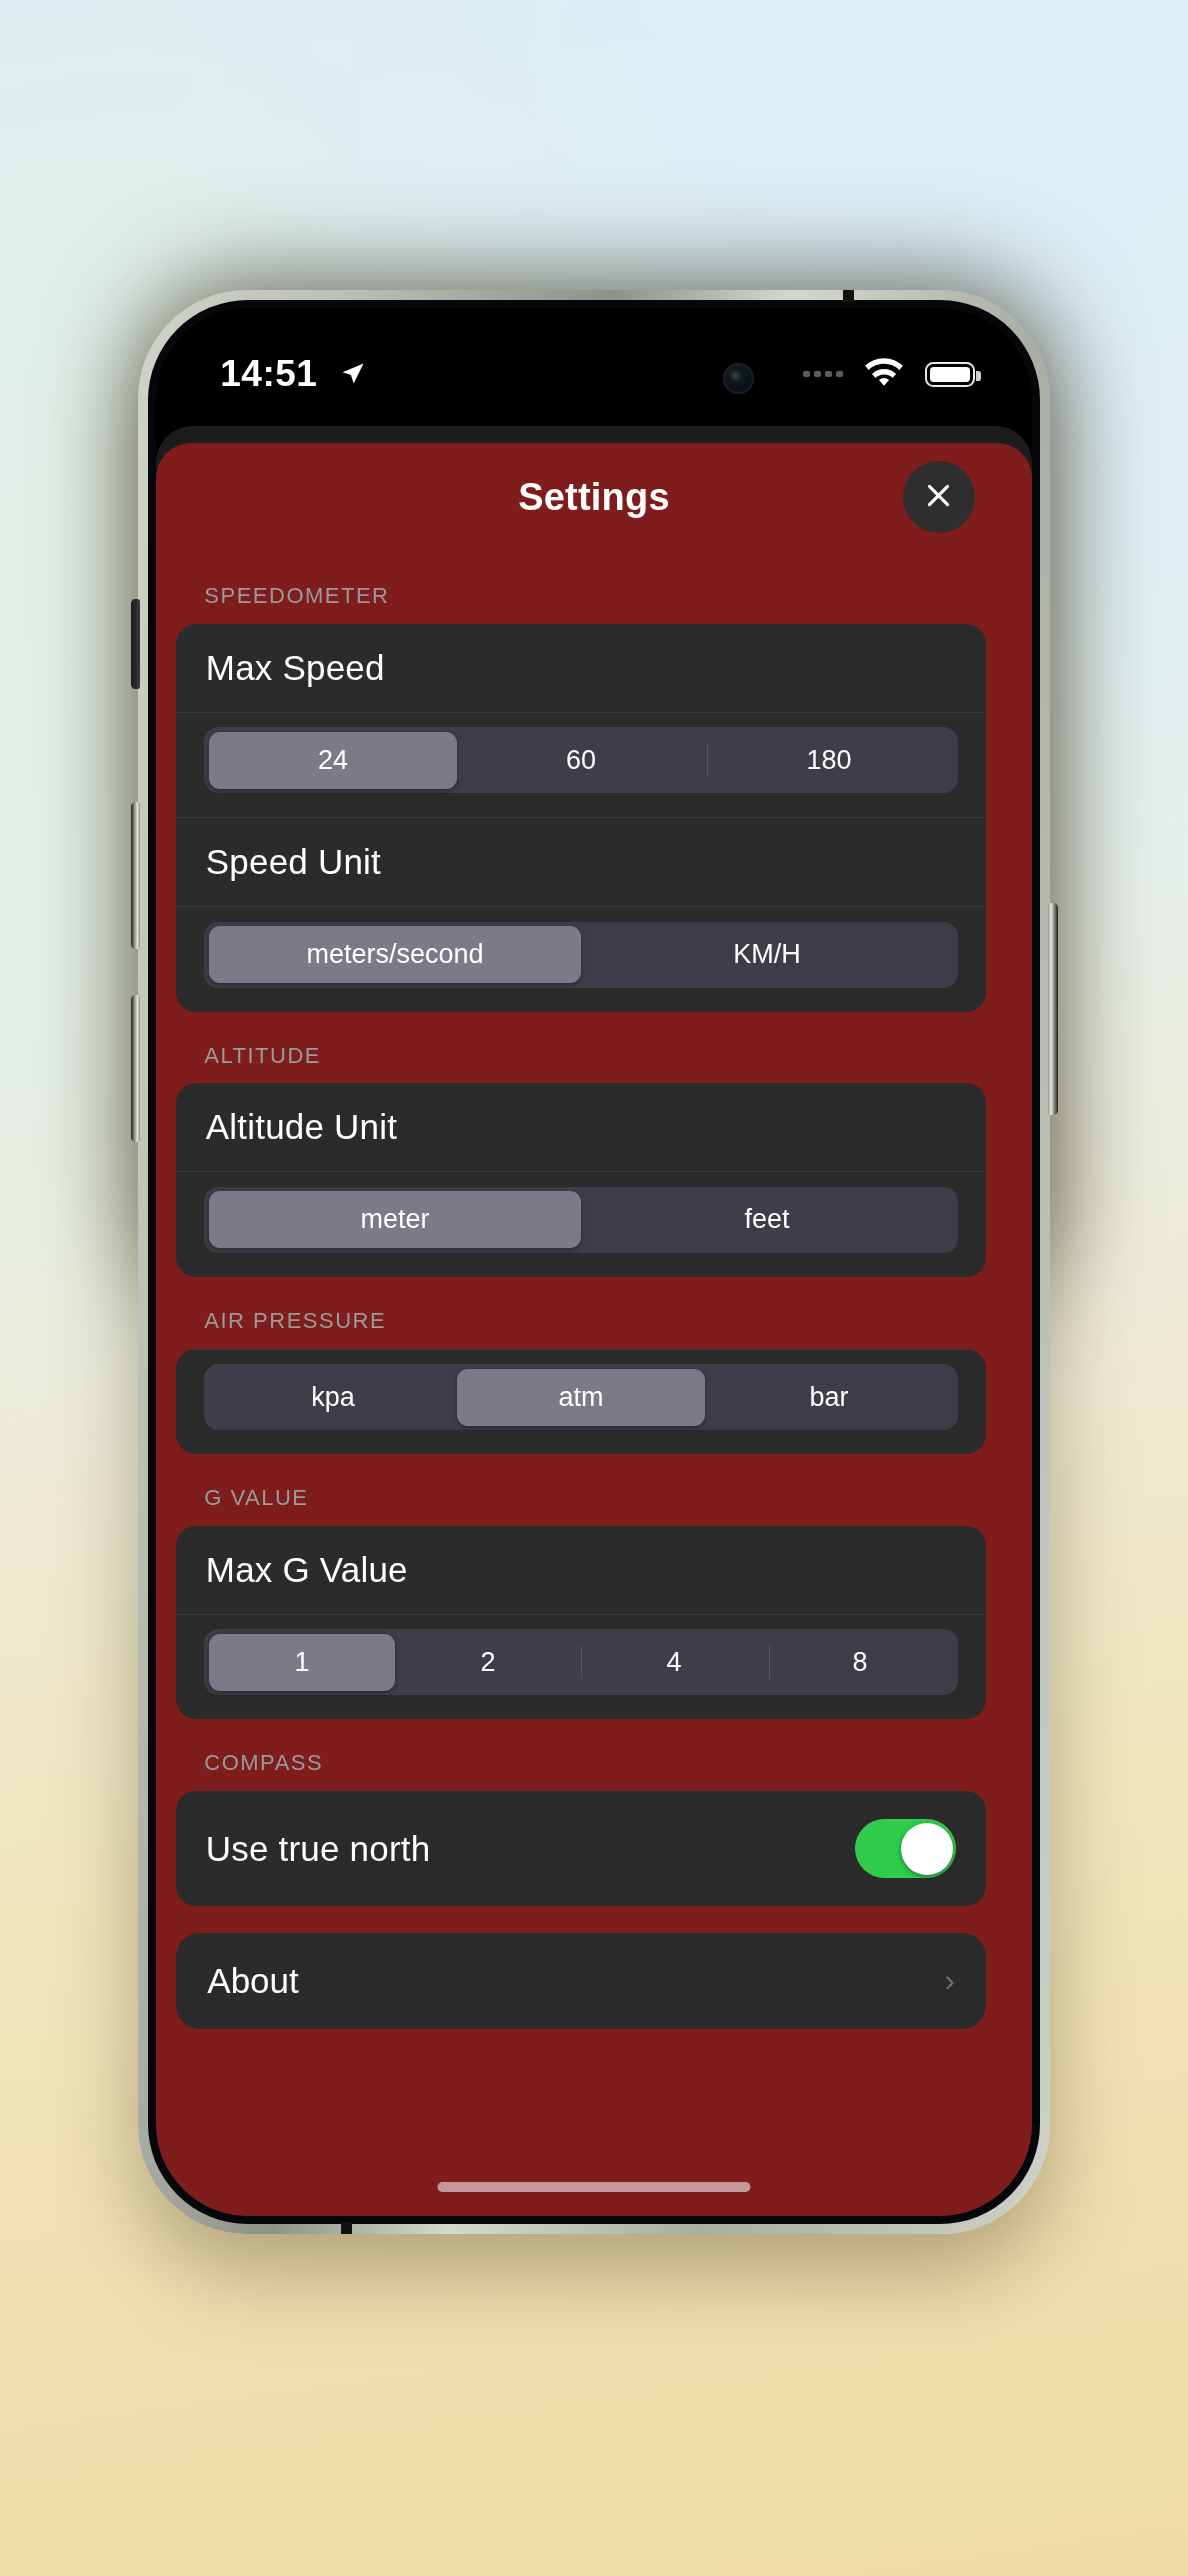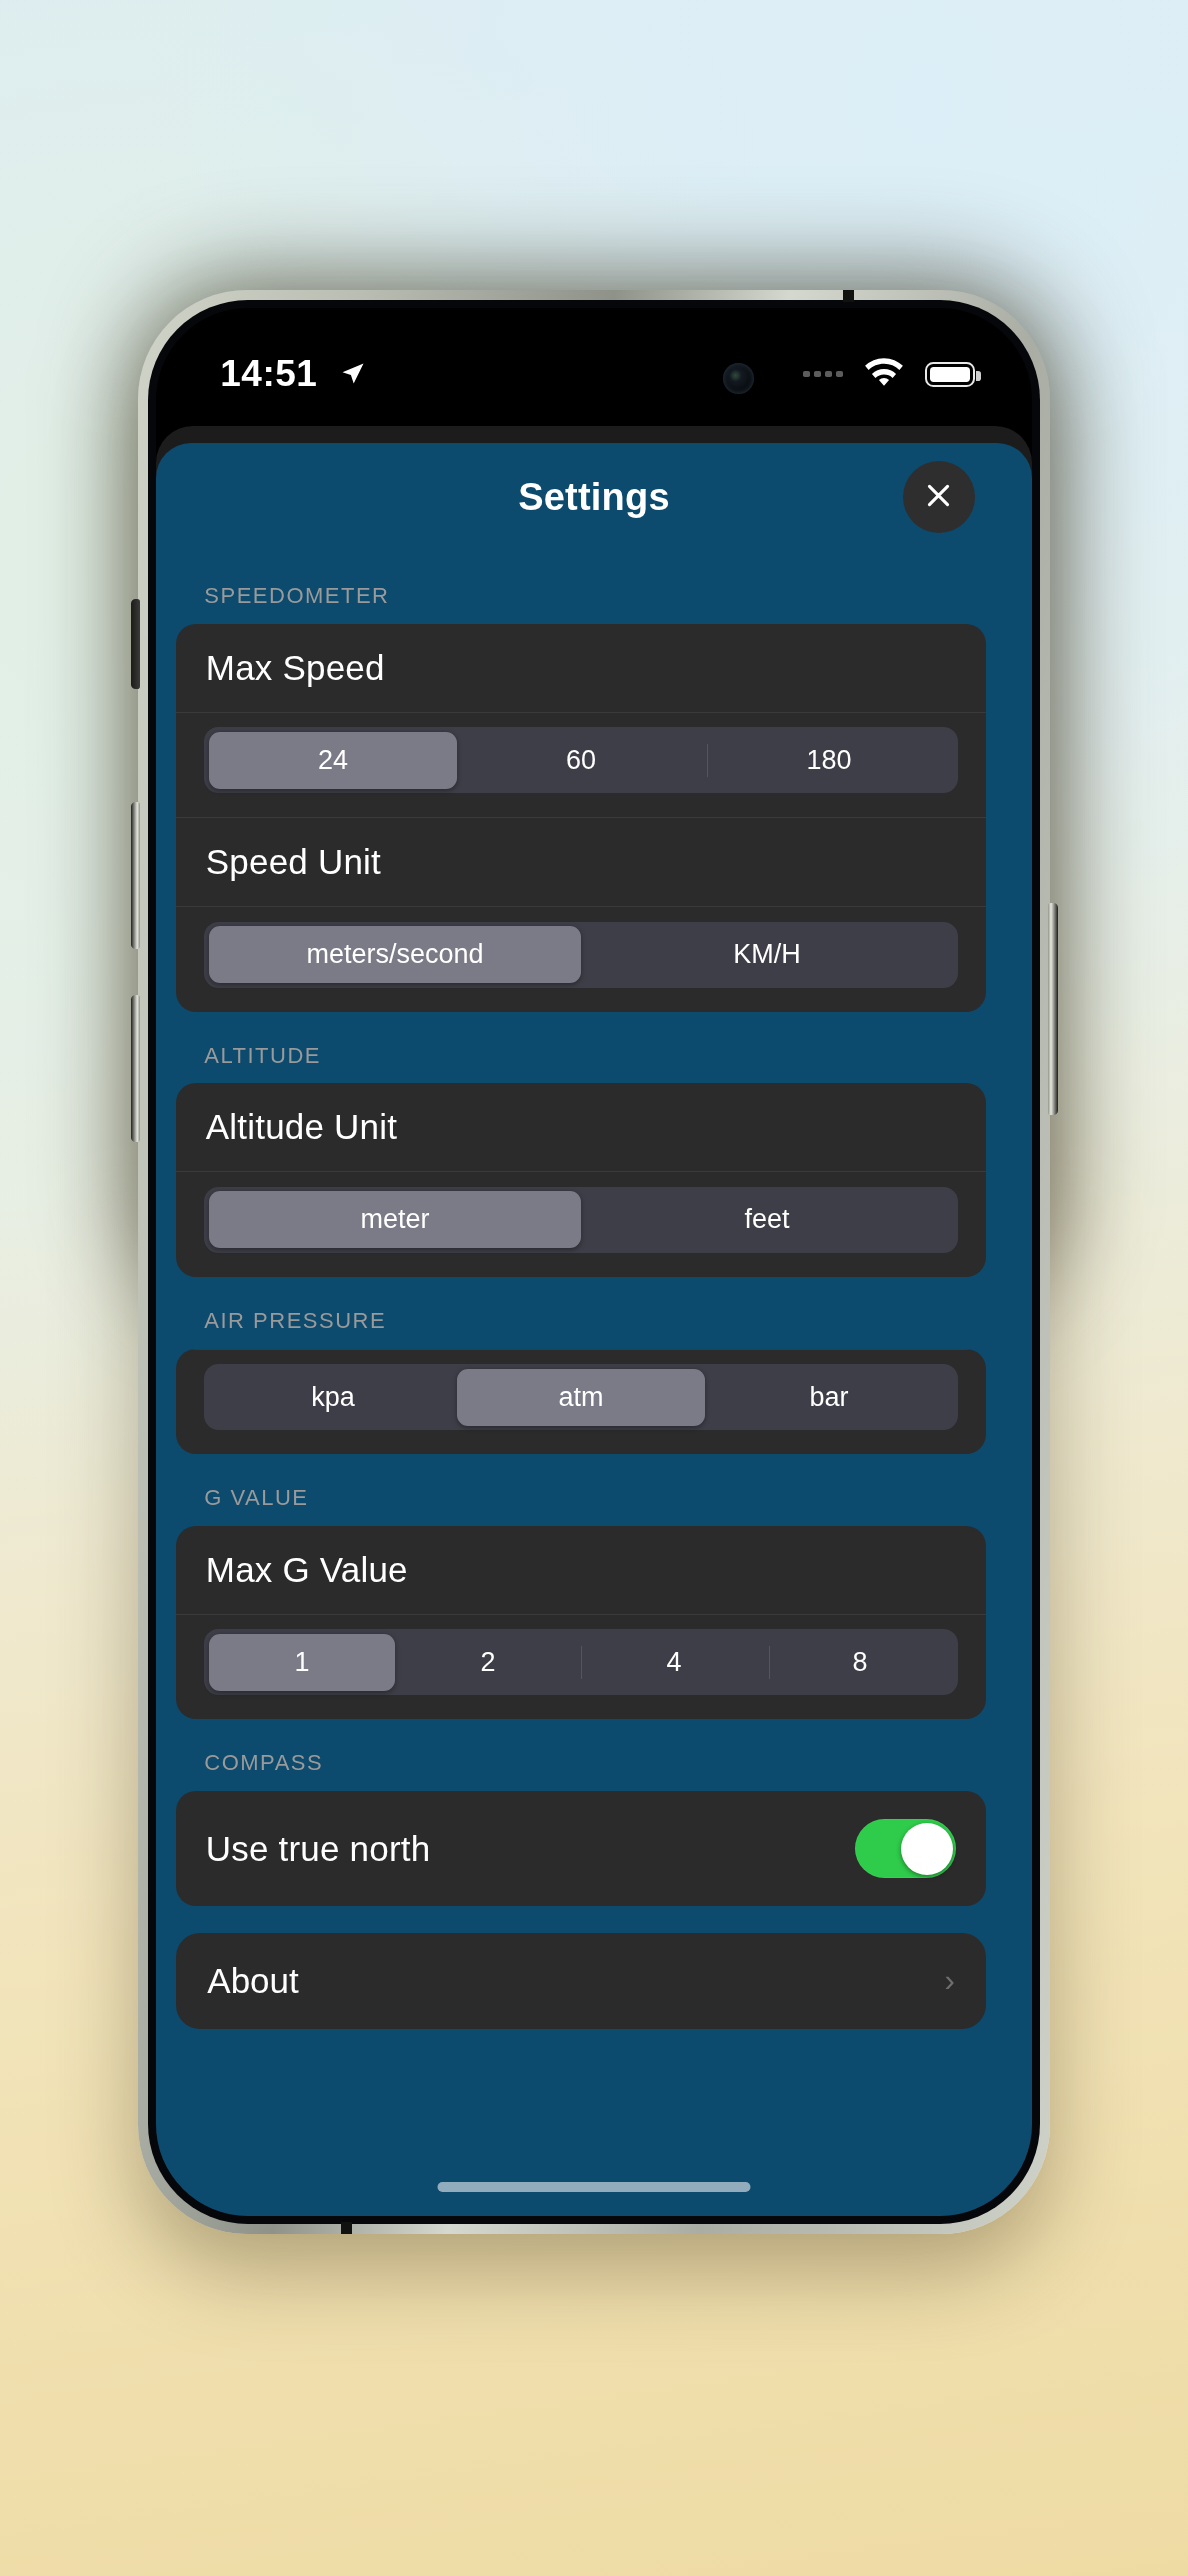--- a/index.html
+++ b/index.html
@@ -103,21 +103,21 @@
     border-radius:37px 37px 0 0;
     overflow:hidden;
     z-index:4;
   }
   .sheet-peek{
     position:absolute; left:46px; right:46px; top:109px; height:26px;
     background:#242424; border-radius:24px 24px 0 0;
   }
   .sheet-body{
     position:absolute; left:0; right:0; top:16.6px; bottom:0;
-    background:#0c4a6e; border-radius:35px 35px 0 0;
+    background:#7f1d1d; border-radius:35px 35px 0 0;
     padding:0 0 0 0;
   }
 
   .sheet-header{
     position:relative; height:109px;
     display:flex; align-items:center; justify-content:center;
   }
   .sheet-title{ color:#fff; font-size:38px; font-weight:700; letter-spacing:0.2px;}
   .close-btn{
     position:absolute; right:57px; top:50%; transform:translateY(-50%);

